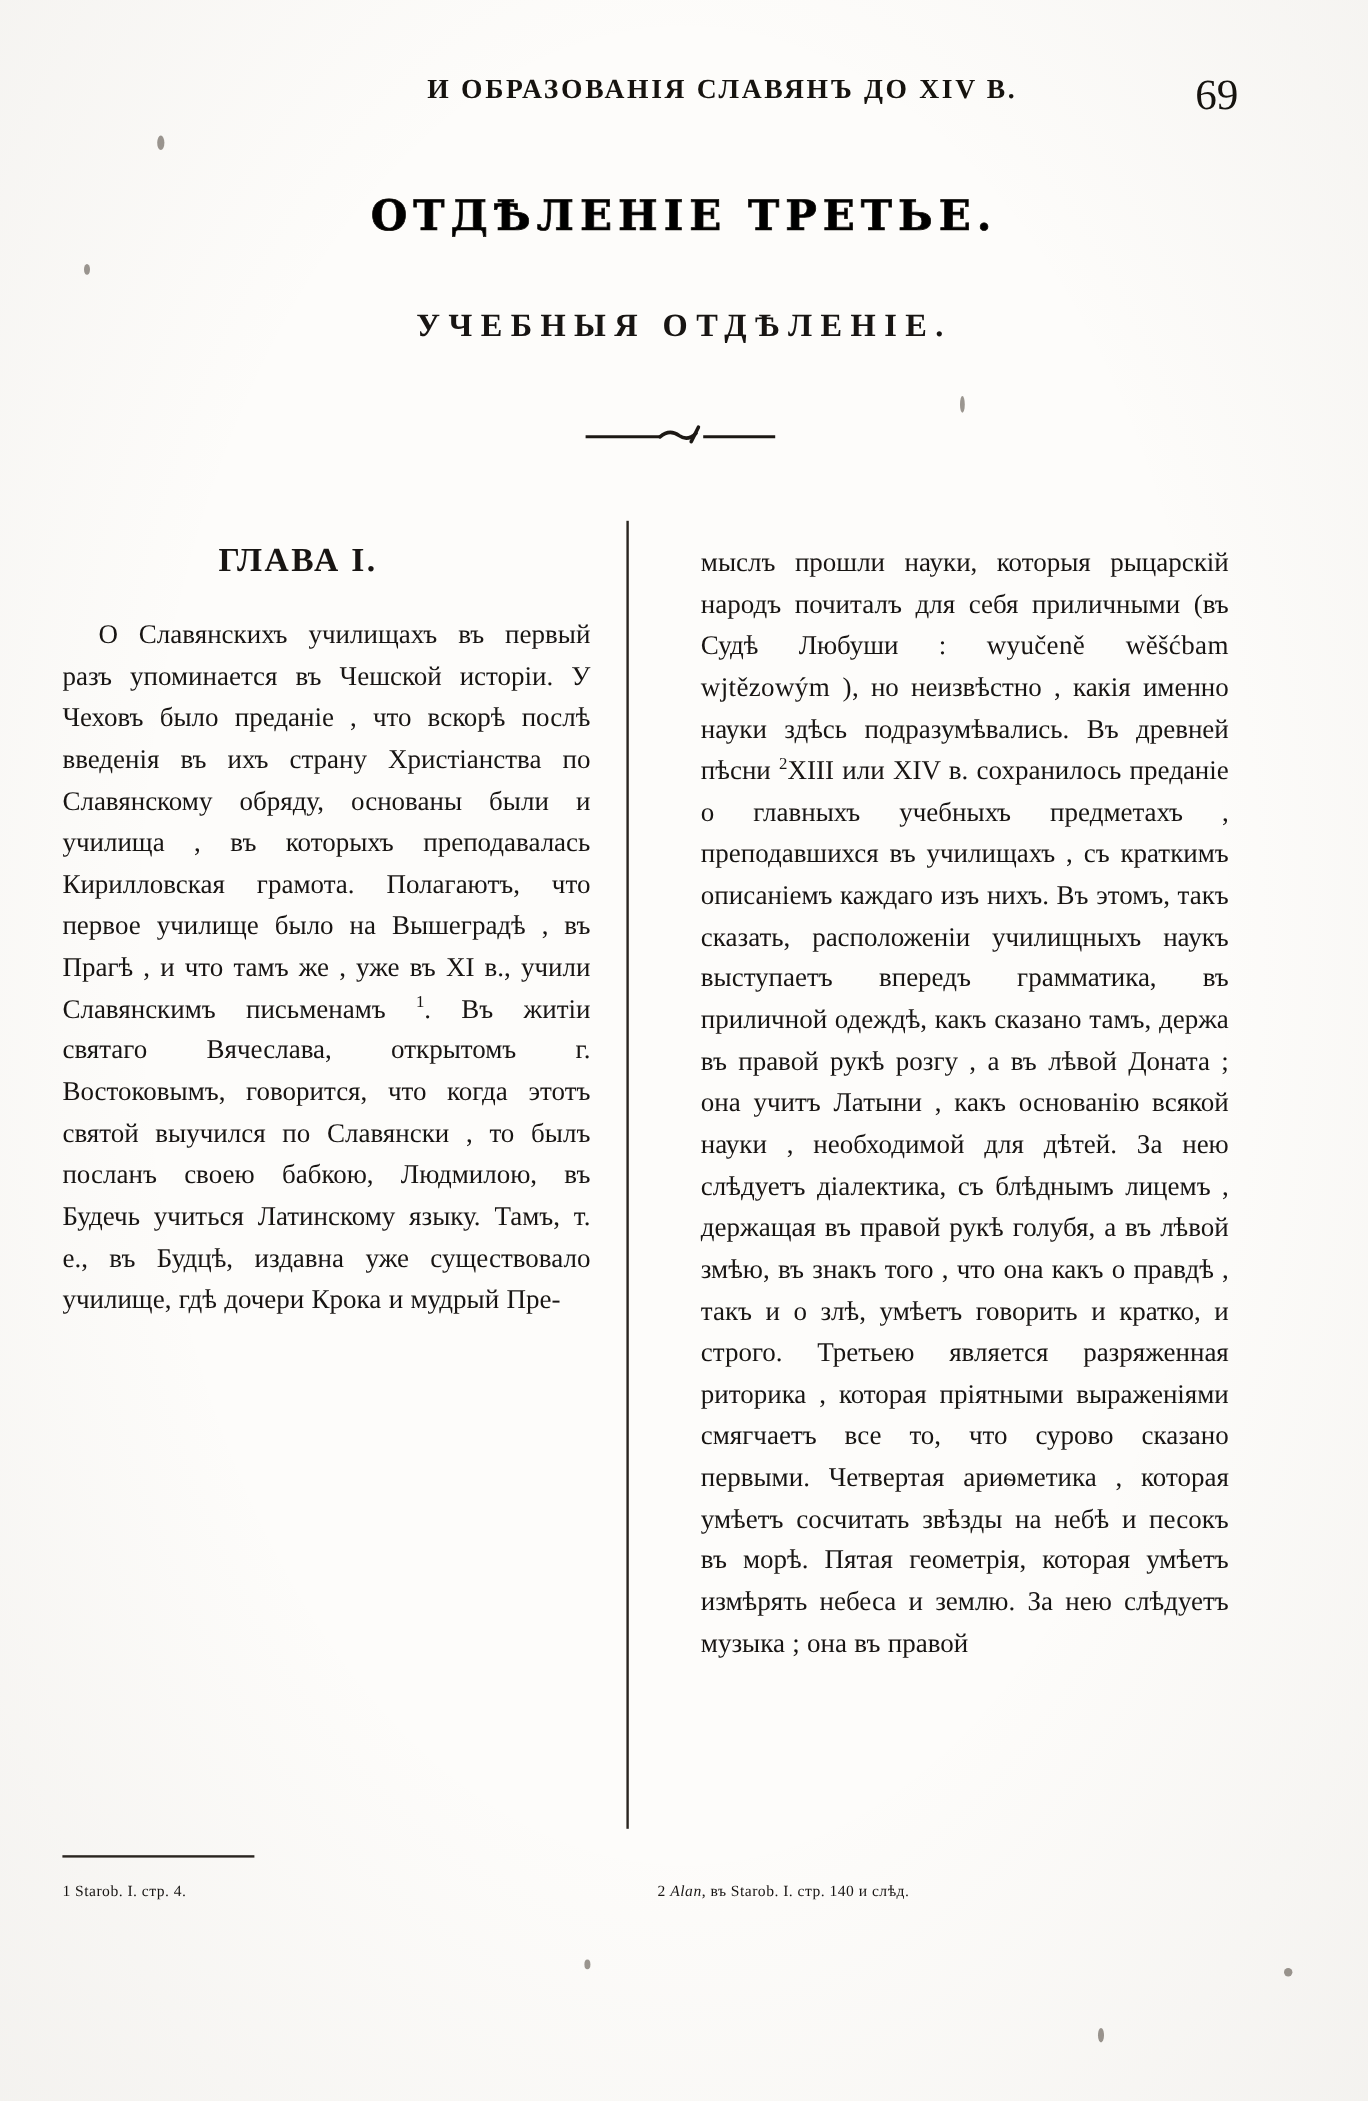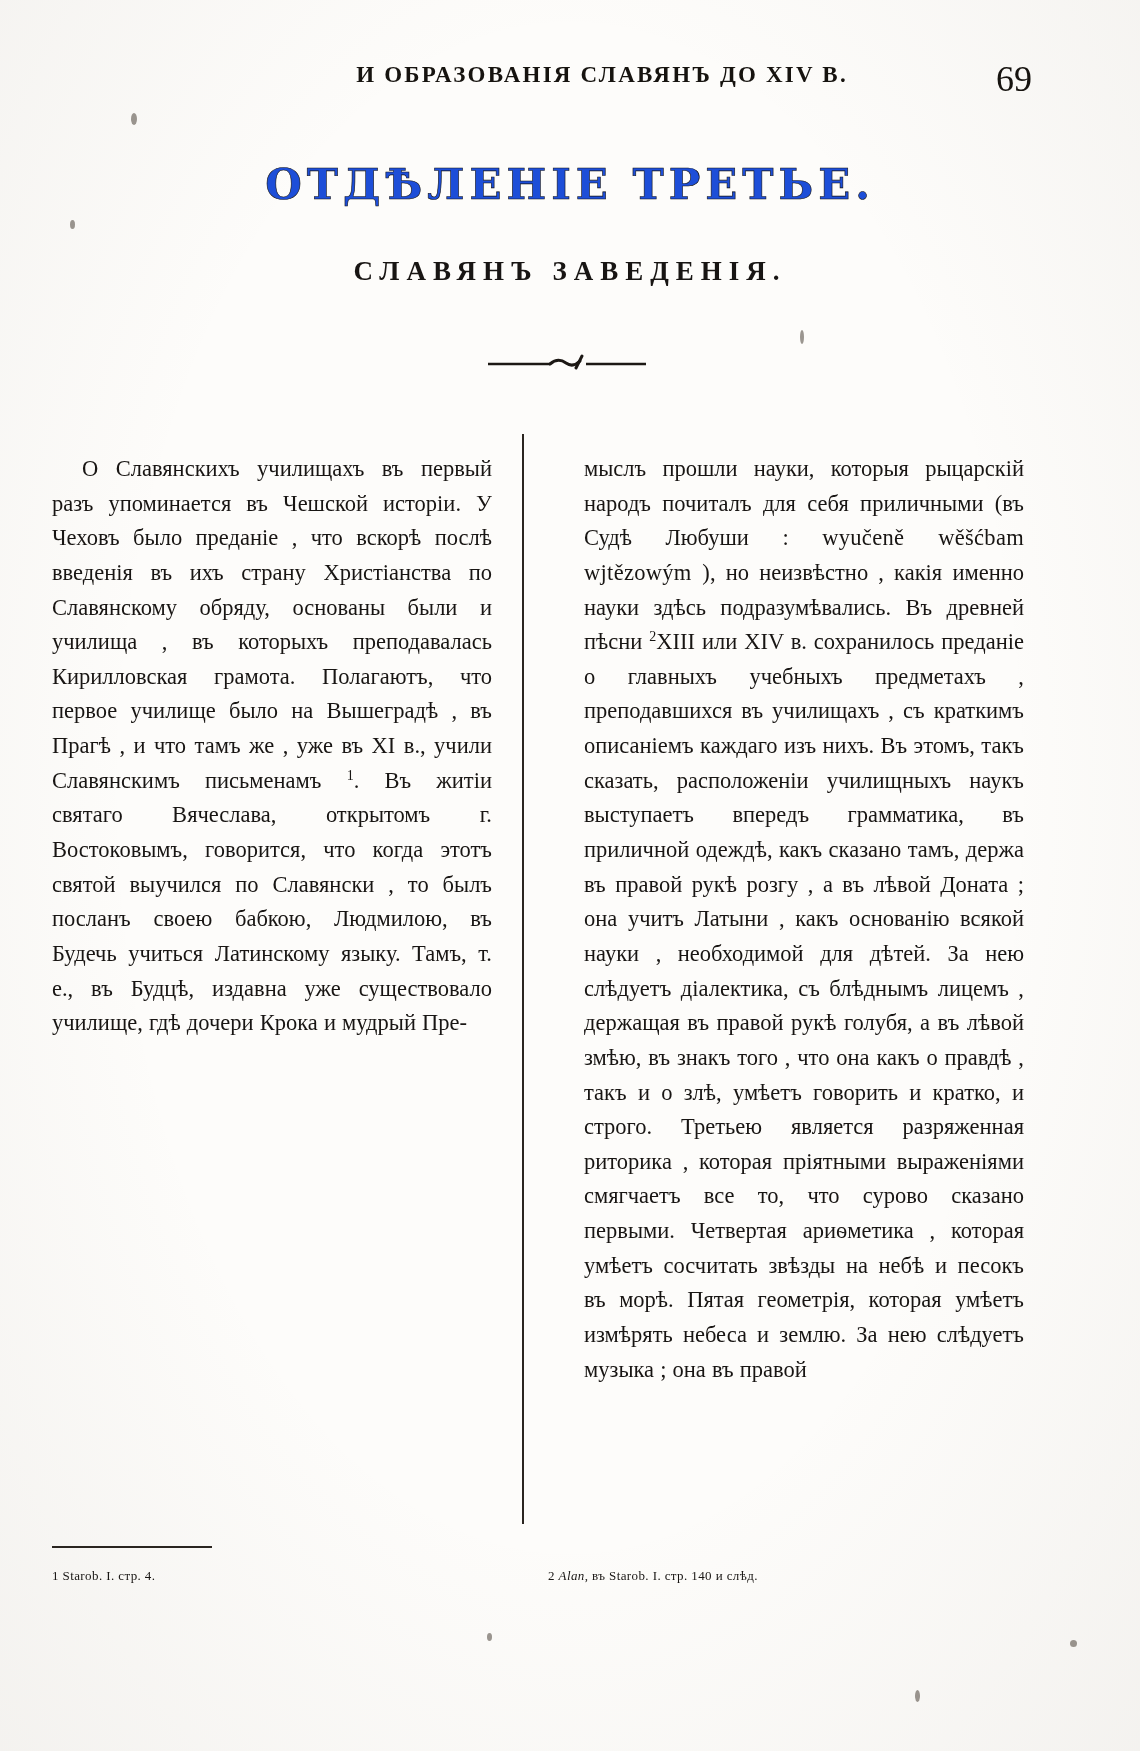--- a/index.html
+++ b/index.html
@@ -53,24 +53,24 @@
     font-size: 36px;
     color: #16130f;
   }
 
   .section-title {
     position: absolute;
     top: 160px;
     left: 0;
     width: 1140px;
     text-align: center;
-    font-size: 42px;
+    font-size: 35px;
     font-weight: bold;
     letter-spacing: 5px;
-    color: #1d4ed8;
+    color: #000000;
     font-family: "DejaVu Serif", serif;
     -webkit-text-stroke: 0.6px #15120e;
   }
   .section-subtitle {
     position: absolute;
     top: 256px;
     left: 0;
     width: 1140px;
     text-align: center;
     font-size: 27px;
@@ -183,35 +183,36 @@
 <body>
 
 <div class="page">
 
   <div class="running-head">
     <span class="rh-text">И ОБРАЗОВАНІЯ СЛАВЯНЪ ДО XIV В.</span>
   </div>
   <div class="folio">69</div>
 
   <div class="section-title">ОТДѢЛЕНІЕ ТРЕТЬЕ.</div>
-  <div class="section-subtitle">СЛАВЯНЪ ЗАВЕДЕНІЯ.</div>
+  <div class="section-subtitle">УЧЕБНЫЯ ОТДѢЛЕНІЕ.</div>
 
   <div class="ornament">
     <svg width="200" height="22" viewBox="0 0 200 22">
       <path d="M18 12 L80 12" stroke="#1c1814" stroke-width="2.4" fill="none"></path>
       <path d="M80 12 q8 -7 16 -1 q7 5 14 -2" stroke="#1c1814" stroke-width="3" fill="none" stroke-linecap="round"></path>
       <path d="M112 4 L106 16" stroke="#1c1814" stroke-width="3" fill="none" stroke-linecap="round"></path>
       <path d="M116 12 L176 12" stroke="#1c1814" stroke-width="2.4" fill="none"></path>
     </svg>
   </div>
 
   <div class="columns">
     <div class="rule-vert"></div>
 
     <div class="col col-left">
+      <div class="chapter-head">ГЛАВА I.</div>
       <p class="para indent"><span>О Славянскихъ училищахъ въ первый разъ упоминается въ Чешской исторіи. У Чеховъ было преданіе , что вскорѣ послѣ введенія въ ихъ страну Христіанства по Славянскому обряду, основаны были и училища , въ которыхъ преподавалась Кирилловская грамота. Полагаютъ, что первое училище было на Вышеградѣ , въ Прагѣ , и что тамъ же , уже въ XI в., учили Славянскимъ письменамъ </span><span class="sup">1</span><span>. Въ житіи святаго Вячеслава, открытомъ г. Востоковымъ, говорится, что когда этотъ святой выучился по Славянски , то былъ посланъ своею бабкою, Людмилою, въ Будечь учиться Латинскому языку. Тамъ, т. е., въ Будцѣ, издавна уже существовало училище, гдѣ дочери Крока и мудрый Пре-</span></p>
     </div>
 
     <div class="col col-right">
       <p class="para"><span>мыслъ прошли науки, которыя рыцарскій народъ почиталъ для себя приличными (въ Судѣ Любуши : </span><span class="latin">wyučeně wěšćbam wjtězowým )</span><span>, но неизвѣстно , какія именно науки здѣсь подразумѣвались. Въ древней пѣсни </span><span class="sup">2</span><span>XIII или XIV в. сохранилось преданіе о главныхъ учебныхъ предметахъ , преподавшихся въ училищахъ , съ краткимъ описаніемъ каждаго изъ нихъ. Въ этомъ, такъ сказать, расположеніи училищныхъ наукъ выступаетъ впередъ грамматика, въ приличной одеждѣ, какъ сказано тамъ, держа въ правой рукѣ розгу , а въ лѣвой Доната ; она учитъ Латыни , какъ основанію всякой науки , необходимой для дѣтей. За нею слѣдуетъ діалектика, съ блѣднымъ лицемъ , держащая въ правой рукѣ голубя, а въ лѣвой змѣю, въ знакъ того , что она какъ о правдѣ , такъ и о злѣ, умѣетъ говорить и кратко, и строго. Третьею является разряженная риторика , которая пріятными выраженіями смягчаетъ все то, что сурово сказано первыми. Четвертая ариѳметика , которая умѣетъ сосчитать звѣзды на небѣ и песокъ въ морѣ. Пятая геометрія, которая умѣетъ измѣрять небеса и землю. За нею слѣдуетъ музыка ; она въ правой</span></p>
     </div>
   </div>
 
   <div class="footnotes">
     <div class="fn-rule"></div>

